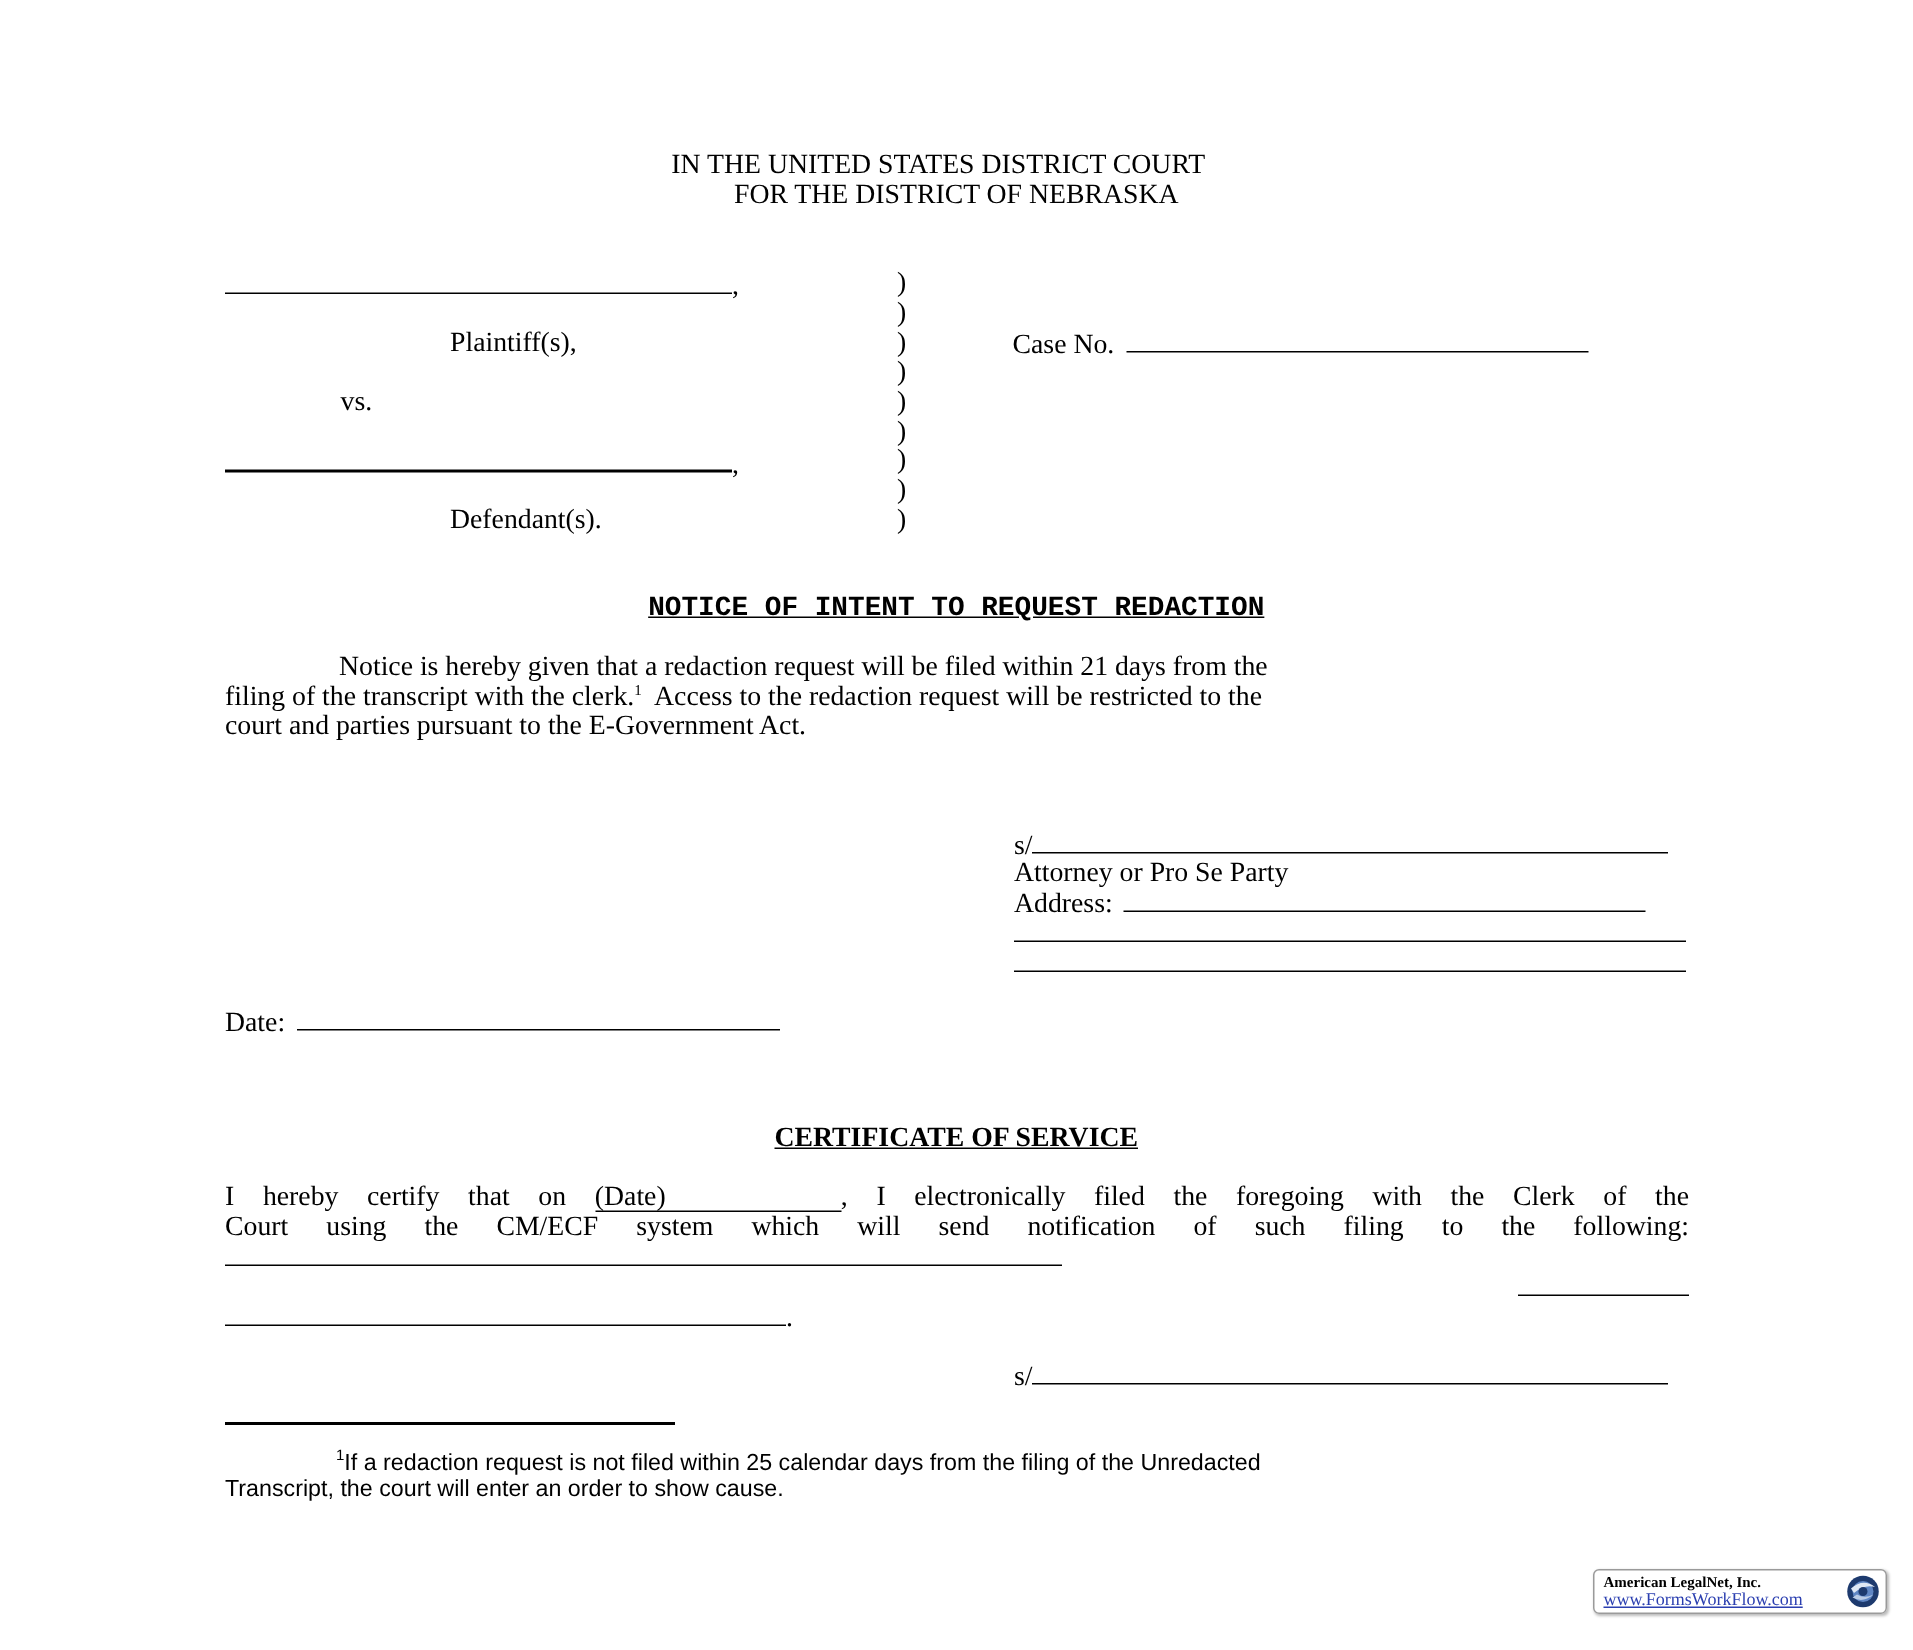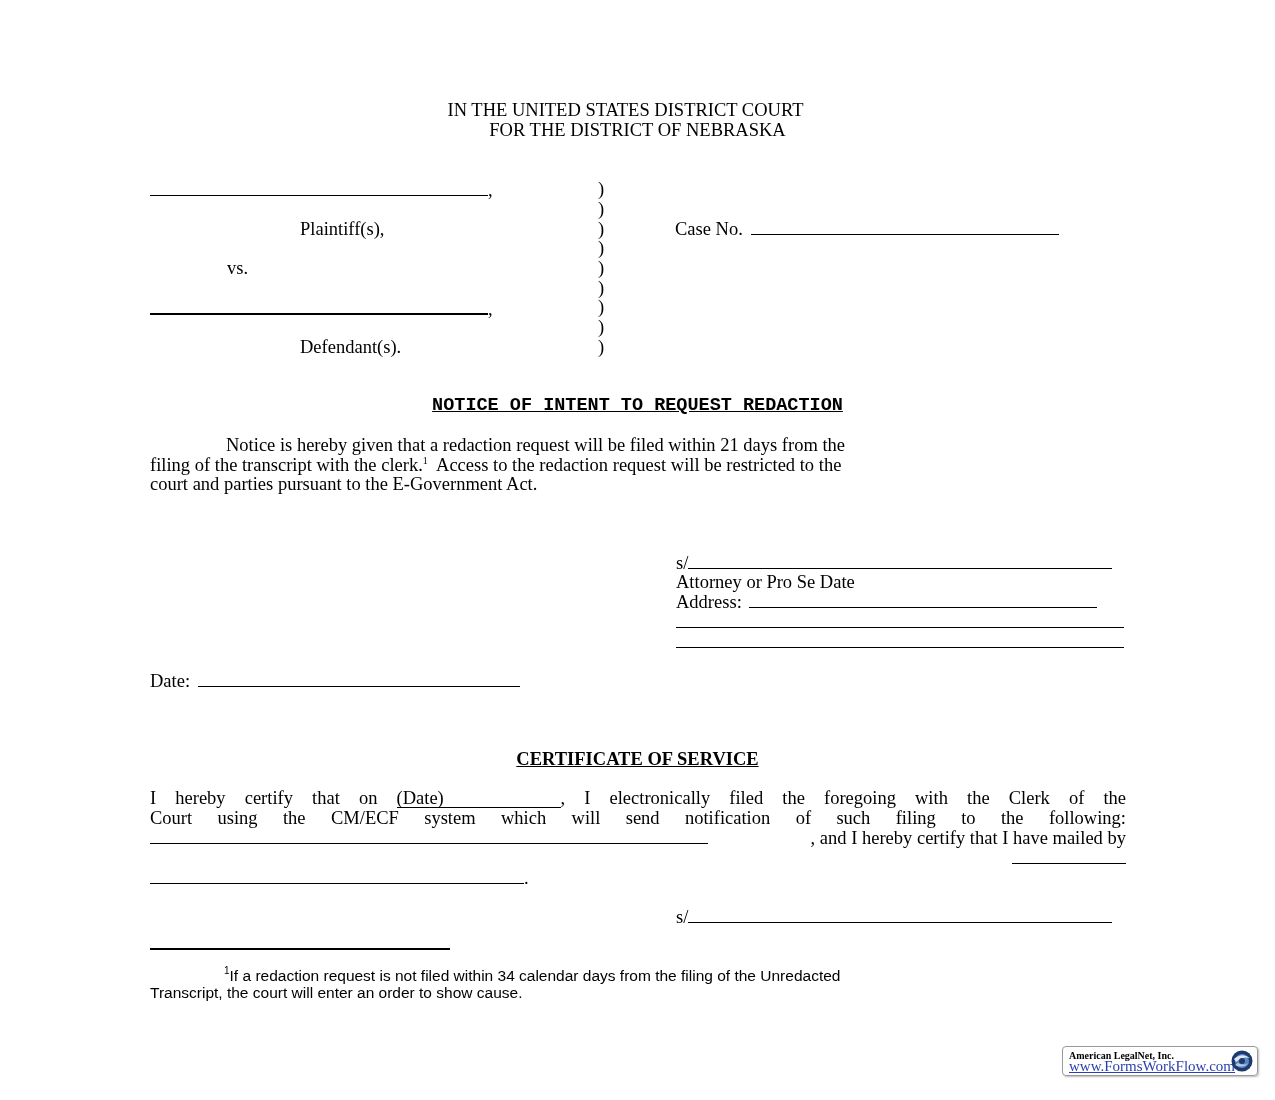--- a/index.html
+++ b/index.html
@@ -9,21 +9,21 @@
     .center { text-align: center; }
     .line { display: inline-block; border-bottom: 1.3px solid #000; height: 15px; vertical-align: baseline; }
     .heading { font-weight: bold; text-decoration: underline; }
     .paren { position: absolute; left: 598px; line-height: 20px; }
     .just { position: absolute; left: 150px; width: 976px; text-align: justify; text-align-last: justify; line-height: 19.7px; white-space: normal; }
     sup { font-size: 10px; vertical-align: 7px; line-height: 0; }
     .footnote { font-family: "Liberation Sans", "DejaVu Sans", sans-serif; font-size: 15.5px; line-height: 17px; }
     .logo { position: absolute; left: 1062px; top: 1046px; width: 194px; height: 28px; border: 1px solid #9a9a9a;
             border-radius: 4px; box-shadow: 1px 1px 2px #bbb; font-family: "Liberation Serif", serif; }
     .logo .l1 { position: absolute; left: 6px; top: 3px; font-size: 10px; font-weight: bold; line-height: 11px; }
-    .logo .l2 { position: absolute; left: 6px; top: 14px; font-size: 15px; color: #2b3fb0; text-decoration: underline; line-height: 11px; }
+    .logo .l2 { position: absolute; left: 6px; top: 14px; font-size: 12px; color: #2b3fb0; text-decoration: underline; line-height: 11px; }
     .globe { position: absolute; right: 3px; top: 2px; width: 24px; height: 24px; }
   </style>
 </head>
 <body>
 
 <div class="abs center" style="left:0;width:1251px;top:100px;">IN THE UNITED STATES DISTRICT COURT</div>
 <div class="abs center" style="left:0;width:1275px;top:120px;">FOR THE DISTRICT OF NEBRASKA</div>
 
 <div class="abs" style="left:150px;top:180px;">
   <span class="line" style="width:338px;"></span><span>,</span>
@@ -53,21 +53,21 @@
 <div class="abs center heading" style="left:0;width:1275px;top:396px;font-family:Liberation Mono, monospace;">NOTICE OF INTENT TO REQUEST REDACTION</div>
 <div class="abs" style="left:226px;top:435px;">Notice is hereby given that a  redaction request will be filed within 21 days from the</div>
 <div class="abs" style="left:150px;top:455px;">
   <span>filing of the transcript with the clerk.</span><sup>1</sup><span style="white-space:pre;">  Access to the redaction request will be restricted to the</span>
 </div>
 <div class="abs" style="left:150px;top:474px;">court and parties pursuant to the E-Government Act.</div>
 
 <div class="abs" style="left:676px;top:553px;">
   <span>s/</span><span class="line" style="width:424px;"></span>
 </div>
-<div class="abs" style="left:676px;top:572px;">Attorney or Pro Se Date</div>
+<div class="abs" style="left:676px;top:572px;">Attorney or Pro Se Party</div>
 <div class="abs" style="left:676px;top:592px;">
   <span>Address:</span>
   <span class="line" style="width:348px;margin-left:3px;"></span>
 </div>
 <div class="abs" style="left:676px;top:612px;">
   <span class="line" style="width:448px;"></span>
 </div>
 <div class="abs" style="left:676px;top:632px;">
   <span class="line" style="width:448px;"></span>
 </div>
@@ -78,36 +78,36 @@
 </div>
 
 <div class="abs center heading" style="left:0;width:1275px;top:749px;">CERTIFICATE OF SERVICE</div>
 
 <div class="just" style="top:789px;">
   <span>I hereby certify that on</span>
   <span style="display:inline-block;border-bottom:1.3px solid #000;width:164px;text-align:center;line-height:17px;"><span>(Date)</span></span><span>, I electronically filed the foregoing with the Clerk of the</span>
 </div>
 <div class="just" style="top:809px;">Court using the CM/ECF system which will send notification of such filing to the following:</div>
 <div class="abs" style="left:150px;top:828px;width:976px;">
-  <span class="line" style="width:558px;"></span><span style="position:absolute;right:0;">, and I hereby certify that I have mailed by</span>
+  <span class="line" style="width:558px;"></span>
 </div>
 <div class="abs" style="left:150px;top:848px;width:976px;">
   <span class="line" style="width:114px;position:absolute;right:0;top:0;"></span>
 </div>
 <div class="abs" style="left:150px;top:868px;">
   <span class="line" style="width:374px;"></span><span>.</span>
 </div>
 
 <div class="abs" style="left:676px;top:907px;">
   <span>s/</span><span class="line" style="width:424px;"></span>
 </div>
 
 <div style="position:absolute;left:150px;top:948px;width:300px;border-top:2px solid #000;"></div>
 <div class="abs footnote" style="left:224px;top:967px;">
-  <sup>1</sup><span>If a redaction request is not filed within 34 calendar days from the filing of the Unredacted</span>
+  <sup>1</sup><span>If a redaction request is not filed within 25 calendar days from the filing of the Unredacted</span>
 </div>
 <div class="abs footnote" style="left:150px;top:984px;">Transcript, the court will enter an order to show cause.</div>
 
 <div class="logo">
   <div class="l1">American LegalNet, Inc.</div>
   <div class="l2">www.FormsWorkFlow.com</div>
   <svg class="globe" viewBox="0 0 24 24">
     <circle cx="12" cy="12" r="10.5" fill="#1d3a6e"></circle>
     <circle cx="12" cy="12" r="7" fill="#5f86c4"></circle>
     <path d="M4 10 Q12 3 20 9 Q13 7 6 13 Z" fill="#dfe8f5"></path>

